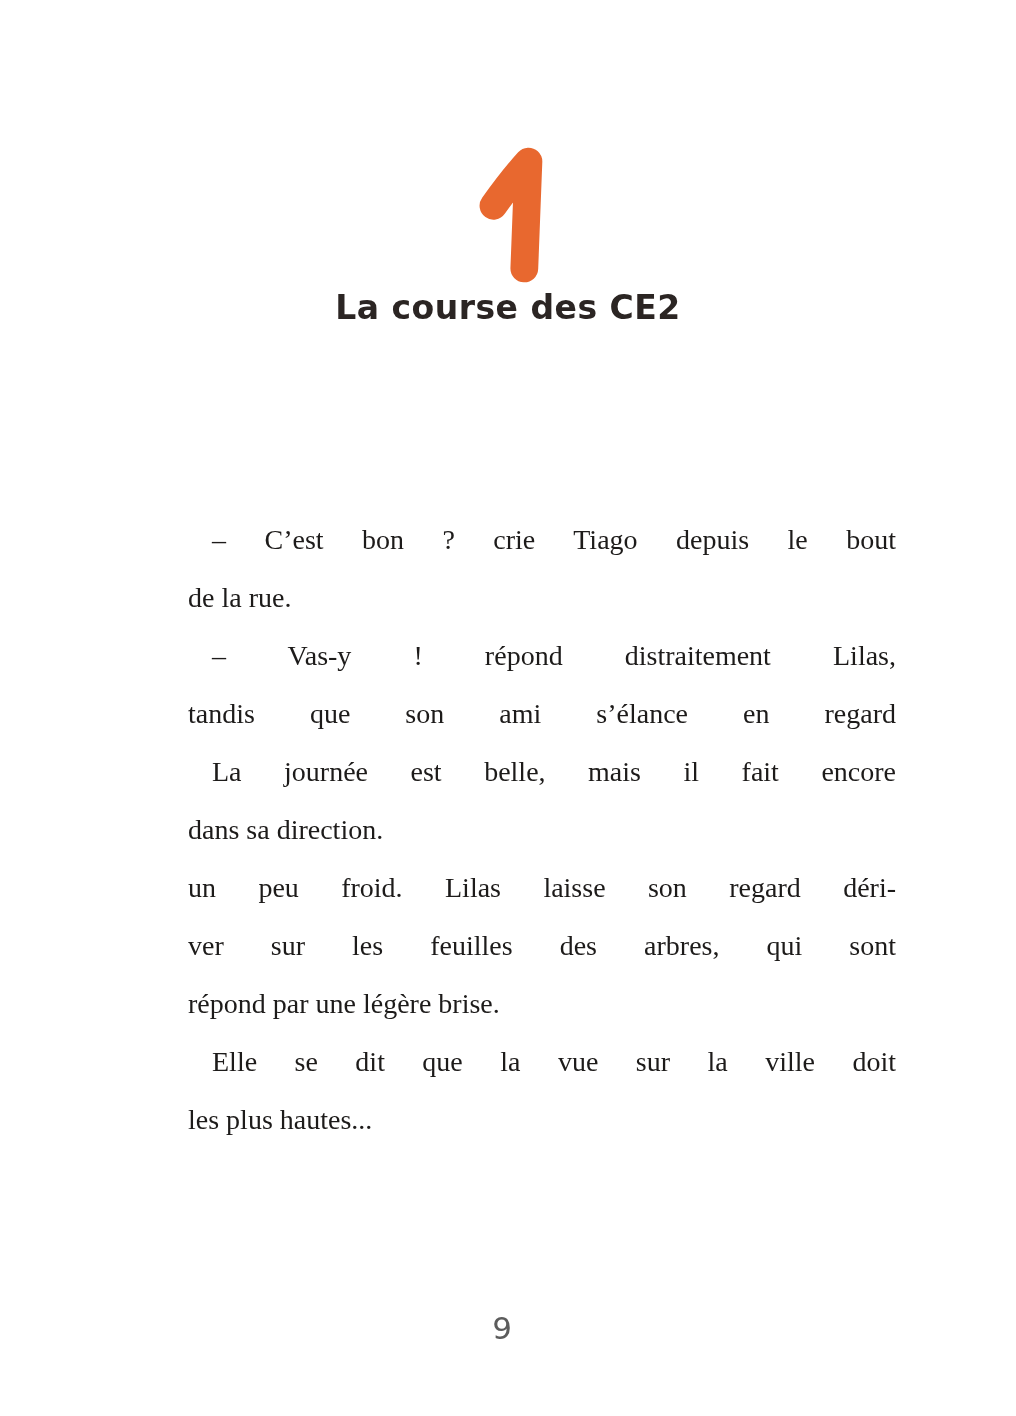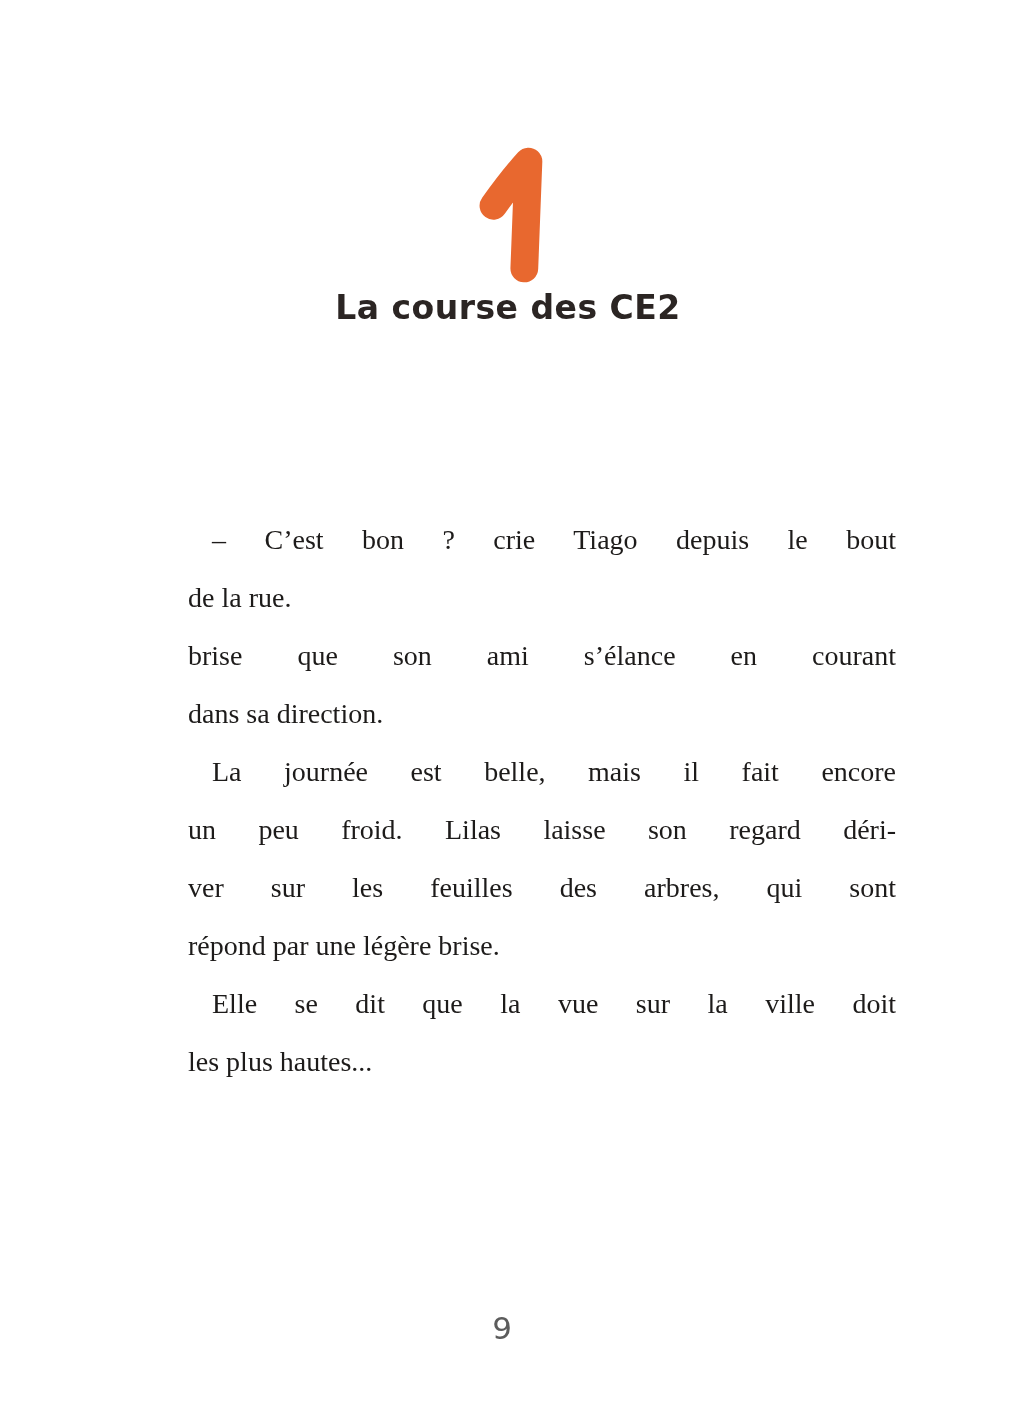--- a/index.html
+++ b/index.html
@@ -92,24 +92,25 @@
     </svg>
     <span class="sr-only">1</span>
   </div>
 
   <div class="chapter-title">La course des CE2</div>
 
   <div class="body-text">
     <div class="line indent">– C’est bon ? crie Tiago depuis le bout</div>
     <div class="line last">de la rue.</div>
 
-    <div class="line">brise que son ami s’élance en courant</div>
+    <div class="line indent">– Vas-y ! répond distraitement Lilas,</div>
+    <div class="line">tandis que son ami s’élance en regard</div>
+    <div class="line indent">La journée est belle, mais il fait encore</div>
+
     <div class="line last">dans sa direction.</div>
-
-    <div class="line indent">La journée est belle, mais il fait encore</div>
     <div class="line">un peu froid. Lilas laisse son regard déri-</div>
     <div class="line">ver sur les feuilles des arbres, qui sont</div>
     <div class="line last">répond par une légère brise.</div>
 
     <div class="line indent">Elle se dit que la vue sur la ville doit</div>
     <div class="line last">les plus hautes...</div>
   </div>
 
   <div class="page-number">9</div>
 

